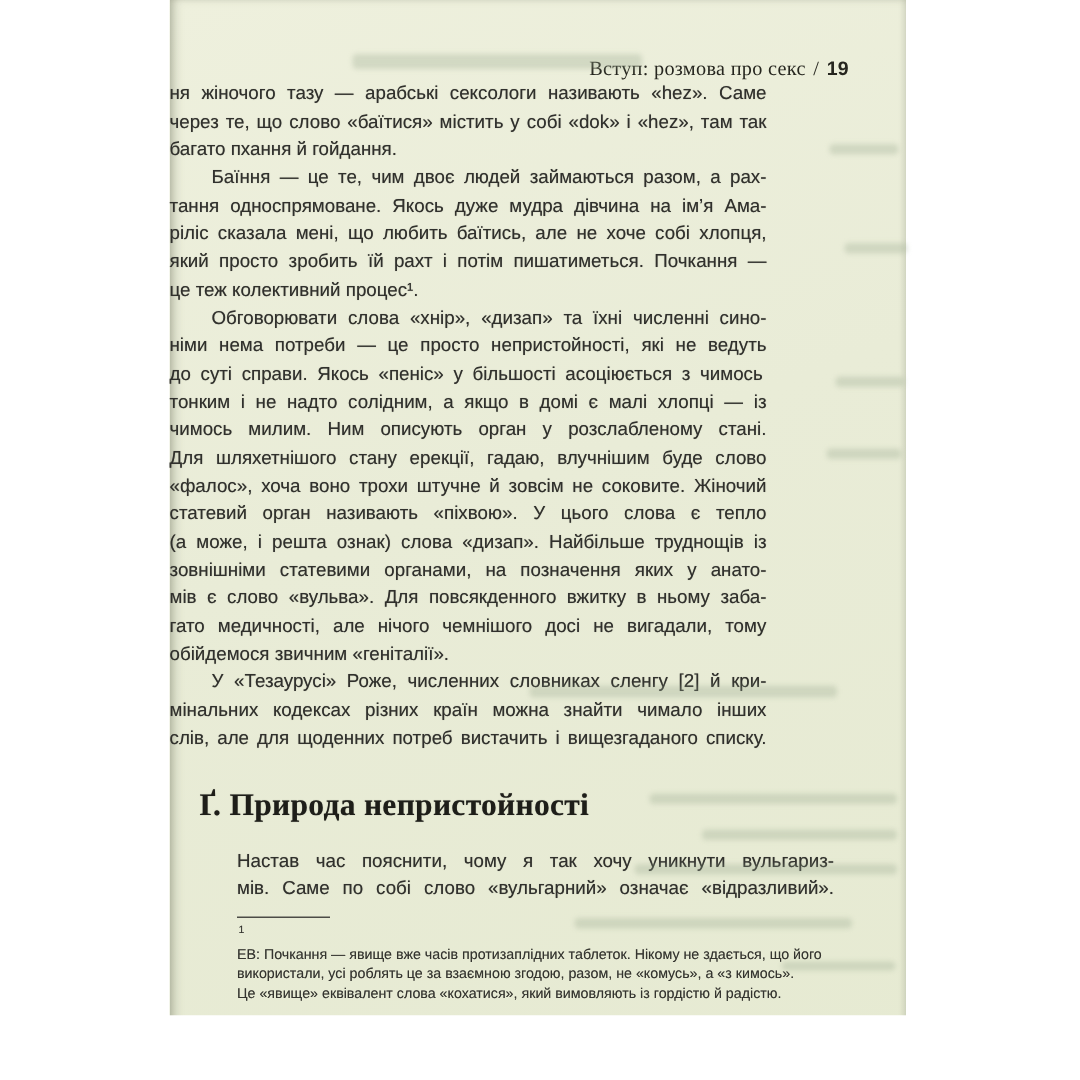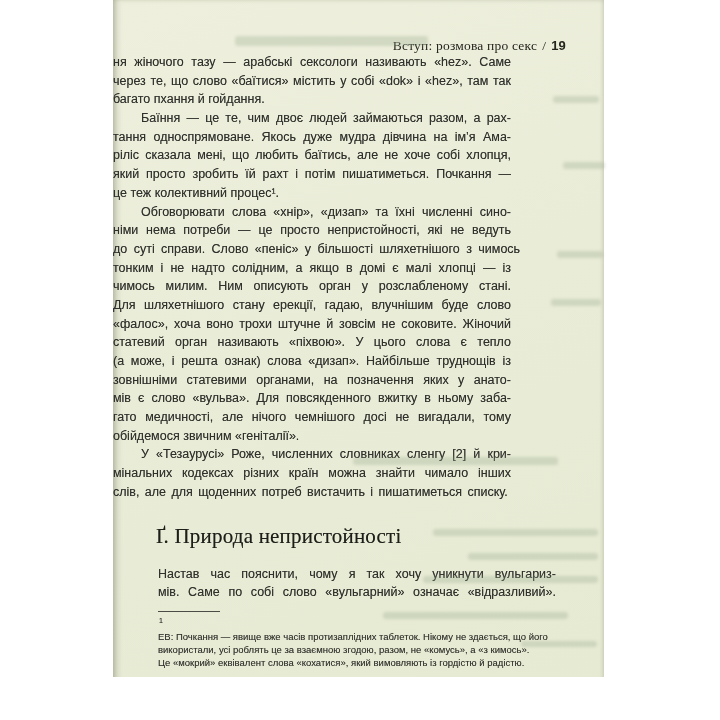--- a/index.html
+++ b/index.html
@@ -29,22 +29,22 @@
   .para{margin:0;}
   .line{
     width:398px;line-height:18.7px;height:18.7px;
     font-size:12.5px;color:#30302c;
     text-shadow:0 0 0.5px rgba(48,48,44,0.55);
     overflow:visible;
   }
   .line span{white-space:pre;}
   .line.ind{padding-left:28px;width:370px;}
   .heading{
-    margin:21px 0 0 0;padding-left:43px;
-    font-family:"Liberation Serif",serif;font-weight:normal;
+    margin:21px 0 0 0;padding-left:20px;
+    font-family:"Liberation Serif",serif;font-weight:bold;
     font-size:21px;line-height:26px;color:#1e1e19;letter-spacing:0.2px;
     text-shadow:0 0 0.5px rgba(30,30,25,0.5);
   }
   .after-heading{margin-top:16px;padding-left:45px;padding-right:76px;}
   .footnote{margin-top:9px;padding-left:45px;padding-right:48px;}
   .fn-rule{width:62px;height:0;border-top:1.6px solid #4c4c46;margin-bottom:4px;}
   .fn-line{
     font-size:9.5px;line-height:13.2px;color:#34342f;width:398px;
     text-shadow:0 0 0.4px rgba(52,52,47,0.5);
   }
@@ -89,52 +89,52 @@
         <div class="para">
           <div class="line ind"><span style="word-spacing: 2.75312px;">Баїння — це те, чим двоє людей займаються разом, а рах-</span></div>
           <div class="line"><span style="word-spacing: 3.86523px;">тання односпрямоване. Якось дуже мудра дівчина на ім’я Ама-</span></div>
           <div class="line"><span style="word-spacing: 2.70156px;">ріліс сказала мені, що любить баїтись, але не хоче собі хлопця,</span></div>
           <div class="line"><span style="word-spacing: 3.39757px; text-align: right;">який просто зробить їй рахт і потім пишатиметься. Почкання —</span></div>
           <div class="line"><span>це теж колективний процес¹.</span></div>
         </div>
         <div class="para">
           <div class="line ind"><span style="word-spacing: 3.73661px;">Обговорювати слова «хнір», «дизап» та їхні численні сино-</span></div>
           <div class="line"><span style="word-spacing: 4.31597px;">німи нема потреби — це просто непристойності, які не ведуть</span></div>
-          <div class="line"><span style="word-spacing: 2.94965px;">до суті справи. Слово «пеніс» у більшості шляхетнішого з чимось</span></div>
+          <div class="line"><span style="word-spacing: 2.94965px;">до суті справи. Якось «пеніс» у більшості асоціюється з чимось</span></div>
           <div class="line"><span style="word-spacing: 3.59736px;">тонким і не надто солідним, а якщо в домі є малі хлопці — із</span></div>
           <div class="line"><span style="word-spacing: 7.29241px;">чимось милим. Ним описують орган у розслабленому стані.</span></div>
           <div class="line"><span style="word-spacing: 4.93973px;">Для шляхетнішого стану ерекції, гадаю, влучнішим буде слово</span></div>
           <div class="line"><span style="word-spacing: 2.36458px;">«фалос», хоча воно трохи штучне й зовсім не соковите. Жіночий</span></div>
           <div class="line"><span style="word-spacing: 6.91602px;">статевий орган називають «піхвою». У цього слова є тепло</span></div>
           <div class="line"><span style="word-spacing: 3.28299px;">(а може, і решта ознак) слова «дизап». Найбільше труднощів із</span></div>
           <div class="line"><span style="word-spacing: 5.92857px;">зовнішніми статевими органами, на позначення яких у анато-</span></div>
           <div class="line"><span style="word-spacing: 3.52431px;">мів є слово «вульва». Для повсякденного вжитку в ньому заба-</span></div>
           <div class="line"><span style="word-spacing: 5.19141px;">гато медичності, але нічого чемнішого досі не вигадали, тому</span></div>
           <div class="line"><span>обійдемося звичним «геніталії».</span></div>
         </div>
         <div class="para">
           <div class="line ind"><span style="word-spacing: 3.62305px;">У «Тезаурусі» Роже, численних словниках сленгу [2] й кри-</span></div>
           <div class="line"><span style="word-spacing: 6.33036px;">мінальних кодексах різних країн можна знайти чимало інших</span></div>
-          <div class="line"><span style="word-spacing: 1.91211px;">слів, але для щоденних потреб вистачить і пишатиметься списку.</span></div>
+          <div class="line"><span style="word-spacing: 1.91211px;">слів, але для щоденних потреб вистачить і вищезгаданого списку.</span></div>
         </div>
       </div>
 
     <h2 class="heading">Ґ. Природа непристойності</h2>
 
     <div class="after-heading">
         <div class="para">
           <div class="line"><span style="word-spacing: 7.60352px;">Настав час пояснити, чому я так хочу уникнути вульгариз-</span></div>
           <div class="line"><span style="word-spacing: 5.14955px;">мів. Саме по собі слово «вульгарний» означає «відразливий».</span></div>
         </div>
       </div>
 
     <div class="footnote">
       <div class="fn-rule"></div>
       <div>
           <div class="fn-line"><span class="fn-marker">1</span><span>ЕВ: Почкання — явище вже часів протизаплідних таблеток. Нікому не здається, що його</span></div>
           <div class="fn-line"><span>використали, усі роблять це за взаємною згодою, разом, не «комусь», а «з кимось».</span></div>
-          <div class="fn-line"><span>Це «мокрий» еквівалент слова «кохатися», який вимовляють із гордістю й радістю.</span></div>
+          <div class="fn-line"><span>Це «явище» еквівалент слова «кохатися», який вимовляють із гордістю й радістю.</span></div>
         </div>
     </div>
 
     <div class="bottom-edge"></div>
   </div>
 </div>
 
 </body></html>

